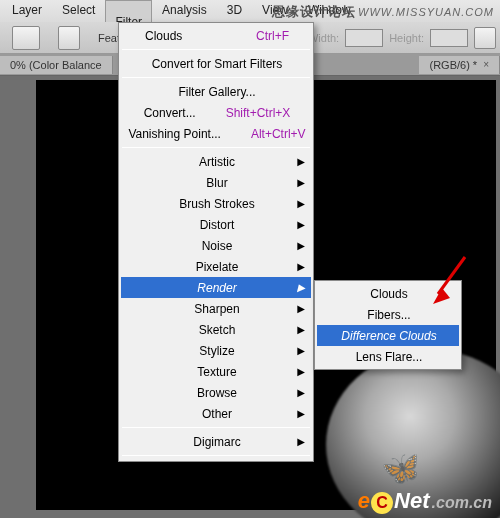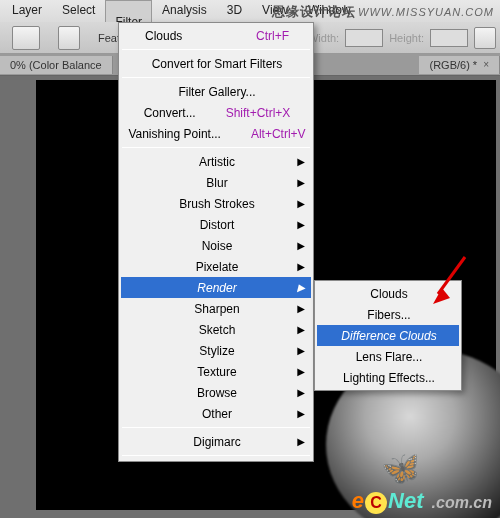--- a/index.html
+++ b/index.html
@@ -29,22 +29,22 @@
   .canvas { position: absolute; top: 80px; left: 36px; width: 460px; height: 430px; background: #000; }
   .moon { position: absolute; right: -40px; bottom: -30px; width: 210px; height: 190px; border-radius: 50%; background: radial-gradient(circle at 40% 35%, #d8d8d8 0%, #aaa 25%, #555 55%, #111 80%); filter: blur(1px); }
   .butterfly { position: absolute; right: 78px; bottom: 30px; font-size: 32px; color: #444; opacity: .55; transform: rotate(-8deg); }
 
   
   .wm-top { position: absolute; top: 3px; right: 6px; font-size: 11px; color: #666; font-style: italic; letter-spacing: 1px; display: flex; align-items: baseline; gap: 2px; }
   .wm-top .cn { font-size: 13px; color: #555; font-weight: bold; font-style: normal; }
   .wm-bot { position: absolute; right: 8px; bottom: 4px; font-size: 22px; font-weight: bold; font-style: italic; display: flex; align-items: baseline; }
   .wm-bot .e { color: #ff7a00; }
   .wm-bot .c { width: 22px; height: 22px; border-radius: 50%; background: #ffe34d; color: #b00; display: inline-flex; align-items: center; justify-content: center; font-size: 16px; margin: 0 1px; font-style: normal; }
-  .wm-bot .net { color: #5eead4; }
-  .wm-bot .com { color: #bbb; font-size: 16px; margin-left: 8px; }
+  .wm-bot .net { color: #ffffff; }
+  .wm-bot .com { color: #bbb; font-size: 16px; margin-left: 2px; }
 
   
   .menu { position: absolute; background: #f0f0f0; border: 1px solid #8a8a8a; box-shadow: 3px 3px 6px rgba(0,0,0,.35); padding: 2px; }
   .menu .row { display: flex; align-items: center; font-size: 12px; color: #000; height: 21px; padding: 0 22px 0 24px; white-space: nowrap; position: relative; cursor: default; justify-content: center; }
   .menu .row.sel { background: #2f6fd0; color: #fff; font-style: italic; }
   .menu .row .shortcut { margin-left: auto; padding-left: 30px; color: #a21caf; }
   .menu .row .arrow { position: absolute; right: 6px; font-size: 10px; }
   .menu .sep { height: 1px; background: #bcbcbc; margin: 3px 1px; border-bottom: 1px solid #fff; }
 
   #filter-menu { top: 22px; left: 118px; width: 196px; }
@@ -198,23 +198,20 @@
     </div>
     <div class="row">
       <span>Fibers...</span>
     </div>
     <div class="row sel">
       <span>Difference Clouds</span>
     </div>
     <div class="row">
       <span>Lens Flare...</span>
     </div>
-    <div class="row">
-      <span>Lighting Effects...</span>
-    </div>
   </div>
 
 <div class="red-arrow">
   <svg viewBox="0 0 40 52">
       <path d="M35 3 L8 40" stroke="#d00" stroke-width="3" fill="none"></path>
       <path d="M3 50 L12 34 L20 44 Z" fill="#d00"></path>
     </svg>
 </div>
 
 </body></html>

